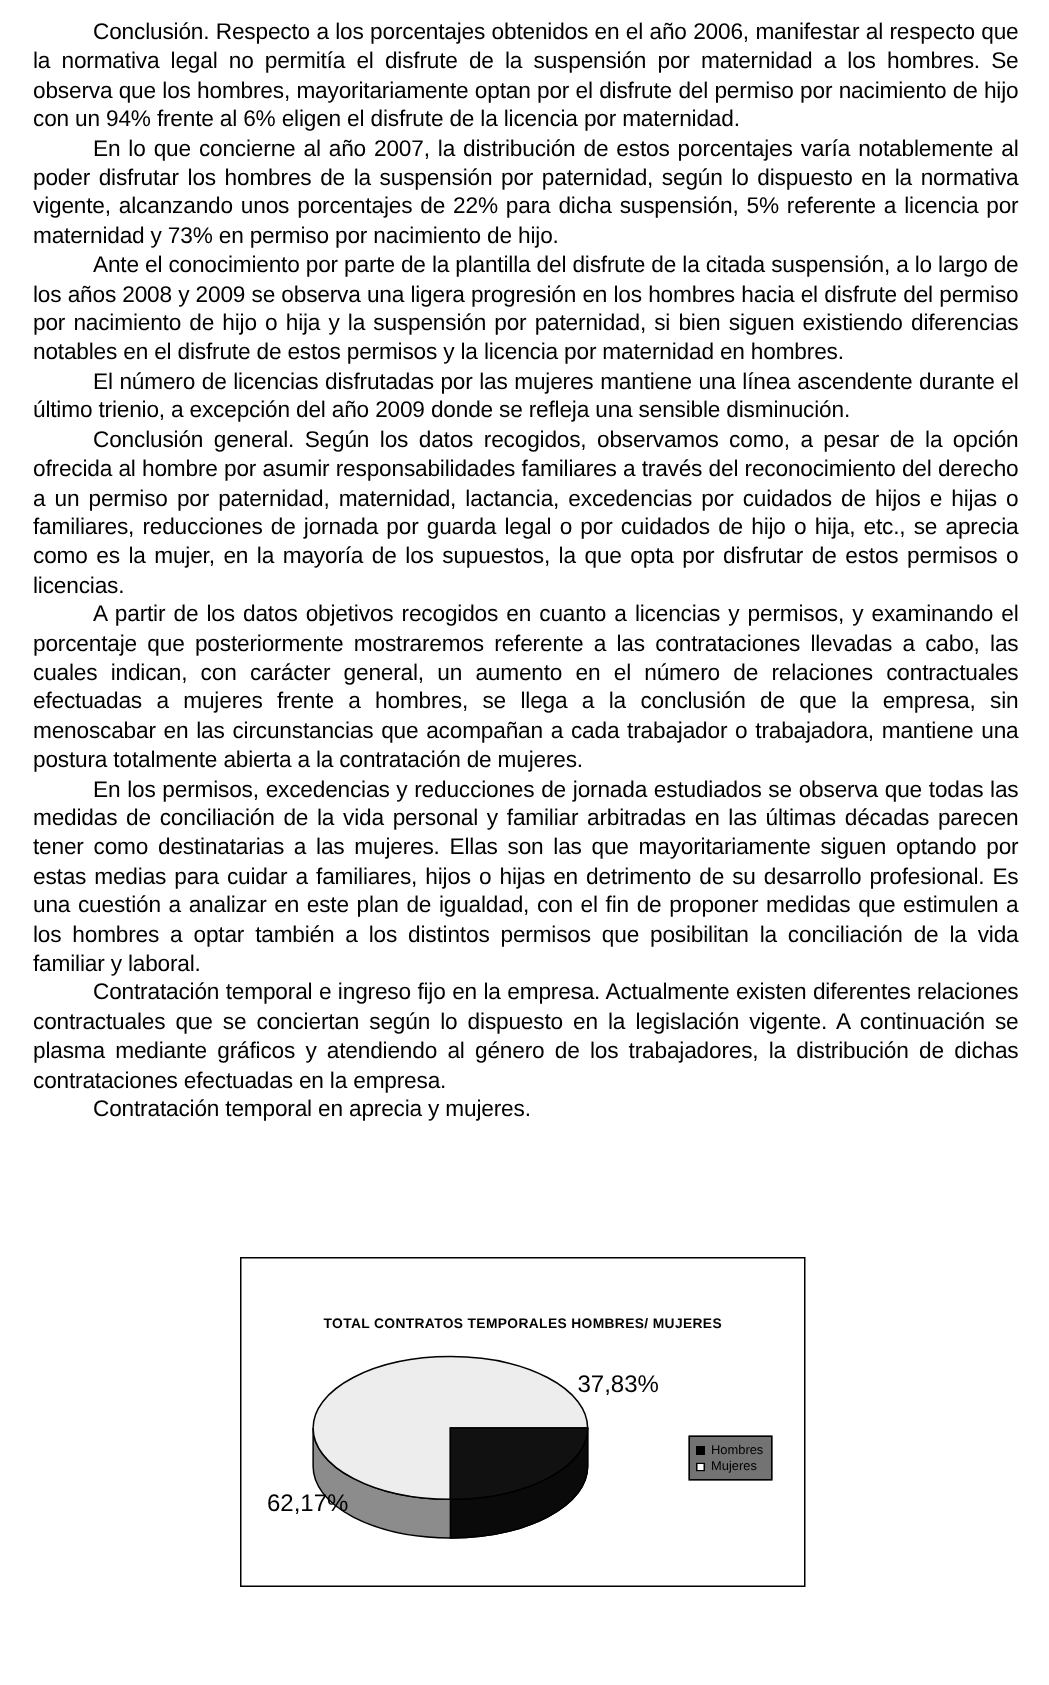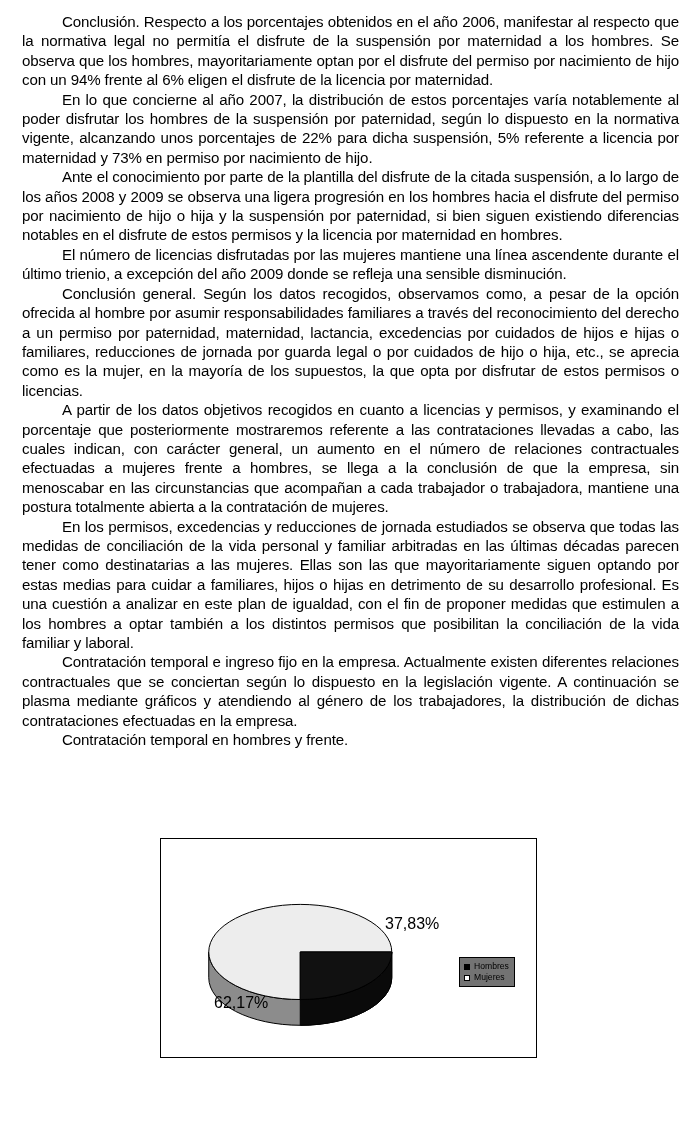--- a/index.html
+++ b/index.html
@@ -87,21 +87,20 @@
   }
 
   .pct-hombres {
     left: 224px;
     top: 76px;
   }
 
   .pct-mujeres {
     left: 17px;
     top: 155px;
-    margin-left: 36px;
   }
 
   .chart-legend {
     position: absolute;
     left: 298px;
     top: 118px;
     border: 1px solid #000000;
     background: #737373;
     padding: 3px 5px 3px 4px;
     box-sizing: border-box;
@@ -134,25 +133,26 @@
 
   <div class="body-text">
     <p class="para">Conclusión.   Respecto a los porcentajes obtenidos en el año 2006, manifestar al respecto que la normativa legal no permitía el disfrute de la suspensión por maternidad a los hombres. Se observa que los hombres, mayoritariamente optan por el disfrute del permiso por nacimiento de hijo con un 94% frente al 6% eligen el disfrute de la licencia por maternidad.</p>
     <p class="para">En lo que concierne al año 2007, la distribución de estos porcentajes varía notablemente al poder disfrutar los hombres de la suspensión por paternidad, según lo dispuesto en la normativa vigente, alcanzando unos porcentajes de 22% para dicha suspensión, 5% referente a licencia por maternidad y 73% en permiso por nacimiento de hijo.</p>
     <p class="para">Ante el conocimiento por parte de la plantilla del disfrute de la citada suspensión, a lo largo de los años 2008 y 2009 se observa una ligera progresión en los hombres hacia el disfrute del permiso por nacimiento de hijo o hija y la suspensión por paternidad, si bien siguen existiendo diferencias notables en el disfrute de estos permisos y la licencia por maternidad en hombres.</p>
     <p class="para">El número de licencias disfrutadas por las mujeres mantiene una línea ascendente durante el último trienio, a excepción del año 2009 donde se refleja una sensible disminución.</p>
     <p class="para">Conclusión general.   Según los datos recogidos, observamos como, a pesar de la opción ofrecida al hombre por asumir responsabilidades familiares a través del reconocimiento del derecho a un permiso por paternidad, maternidad, lactancia, excedencias por cuidados de hijos e hijas o familiares, reducciones de jornada por guarda legal o por cuidados de hijo o hija, etc., se aprecia como es la mujer, en la mayoría de los supuestos, la que opta por disfrutar de estos permisos o licencias.</p>
     <p class="para">A partir de los datos objetivos recogidos en cuanto a licencias y permisos, y examinando el porcentaje que posteriormente mostraremos referente a las contrataciones llevadas a cabo, las cuales indican, con carácter general, un aumento en el número de relaciones contractuales efectuadas a mujeres frente a hombres, se llega a la conclusión de que la empresa, sin menoscabar en las circunstancias que acompañan a cada trabajador o trabajadora, mantiene una postura totalmente abierta a la contratación de mujeres.</p>
     <p class="para">En los permisos, excedencias y reducciones de jornada estudiados se observa que todas las medidas de conciliación de la vida personal y familiar arbitradas en las últimas décadas parecen tener como destinatarias a las mujeres. Ellas son las que mayoritariamente siguen optando por estas medias para cuidar a familiares, hijos o hijas en detrimento de su desarrollo profesional. Es una cuestión a analizar en este plan de igualdad, con el fin de proponer medidas que estimulen a los hombres a optar también a los distintos permisos que posibilitan la conciliación de la vida familiar y laboral.</p>
     <p class="para">Contratación temporal e ingreso fijo en la empresa.   Actualmente existen diferentes relaciones contractuales que se conciertan según lo dispuesto en la legislación vigente. A continuación se plasma mediante gráficos y atendiendo al género de los trabajadores, la distribución de dichas contrataciones efectuadas en la empresa.</p>
-    <p class="para">Contratación temporal en hombres y frente.</p>
+    <p class="para">Contratación temporal en aprecia y mujeres.</p>
   </div>
 
   <div class="chart-figure">
 
+    <div class="chart-title">TOTAL CONTRATOS TEMPORALES HOMBRES/ MUJERES</div>
 
     <svg class="chart-canvas" viewBox="0 0 377 220" preserveAspectRatio="none">
       <defs>
         <clipPath id="clipBelowCenter">
           <rect x="0" y="114" width="377" height="120"></rect>
         </clipPath>
       </defs>
 
       <path d="M 232 114
                L 232 140

